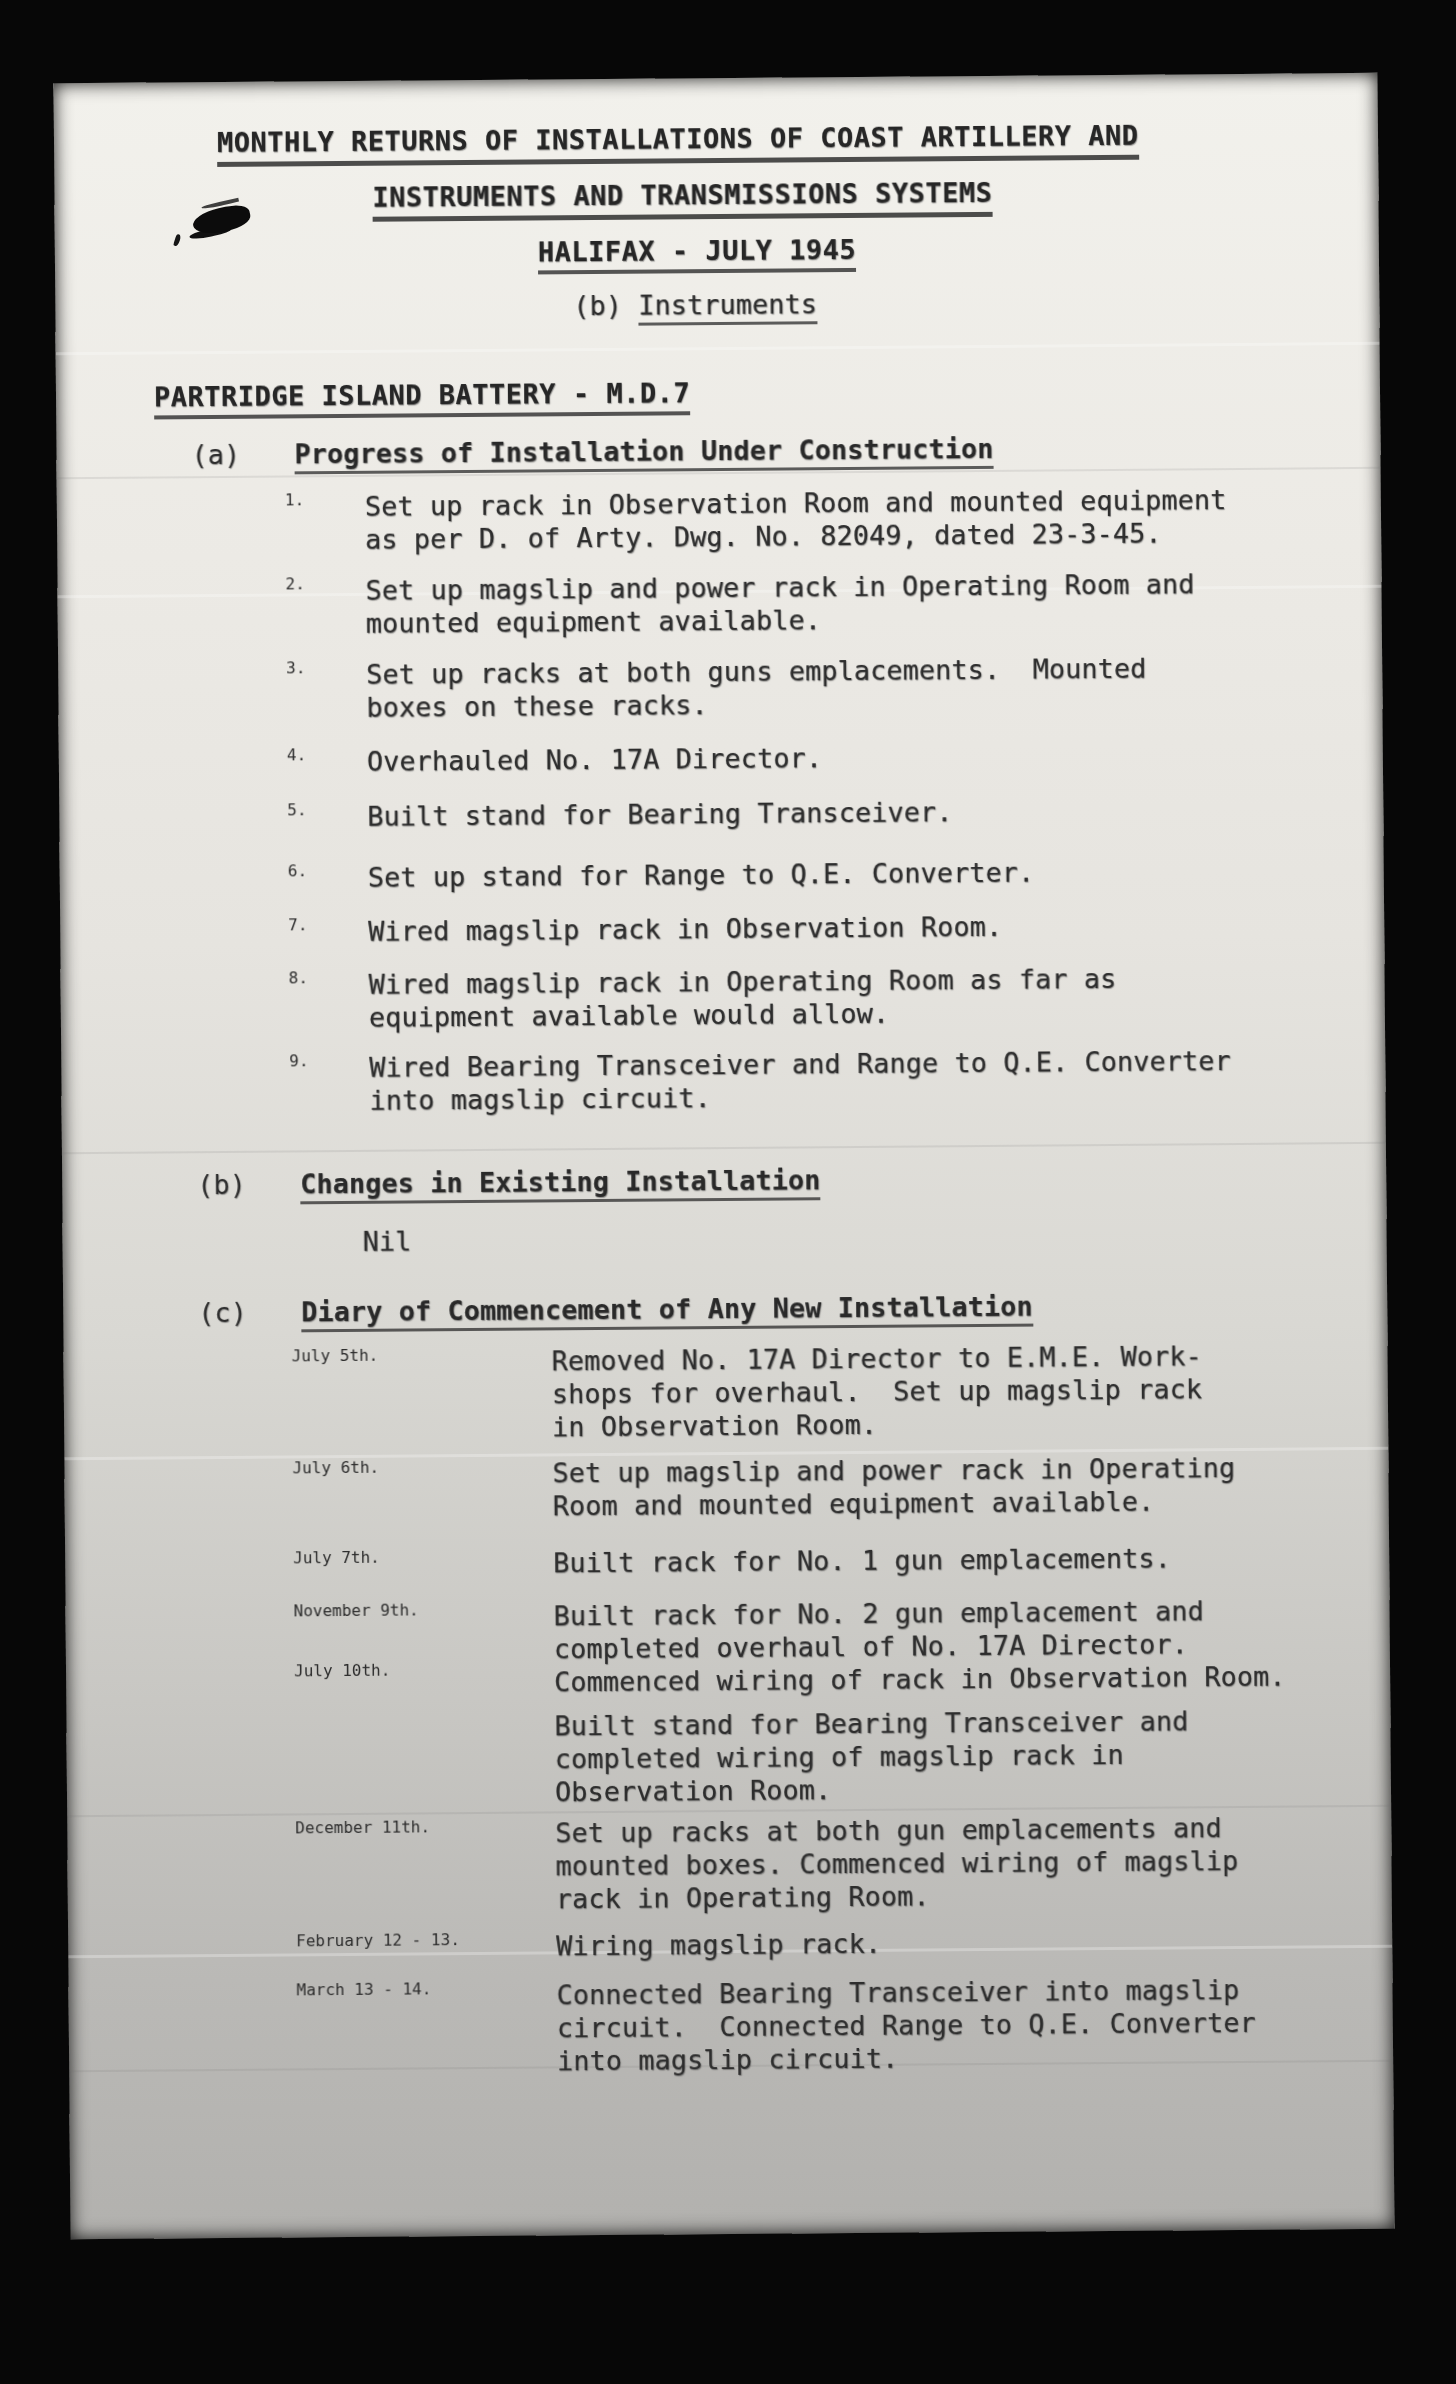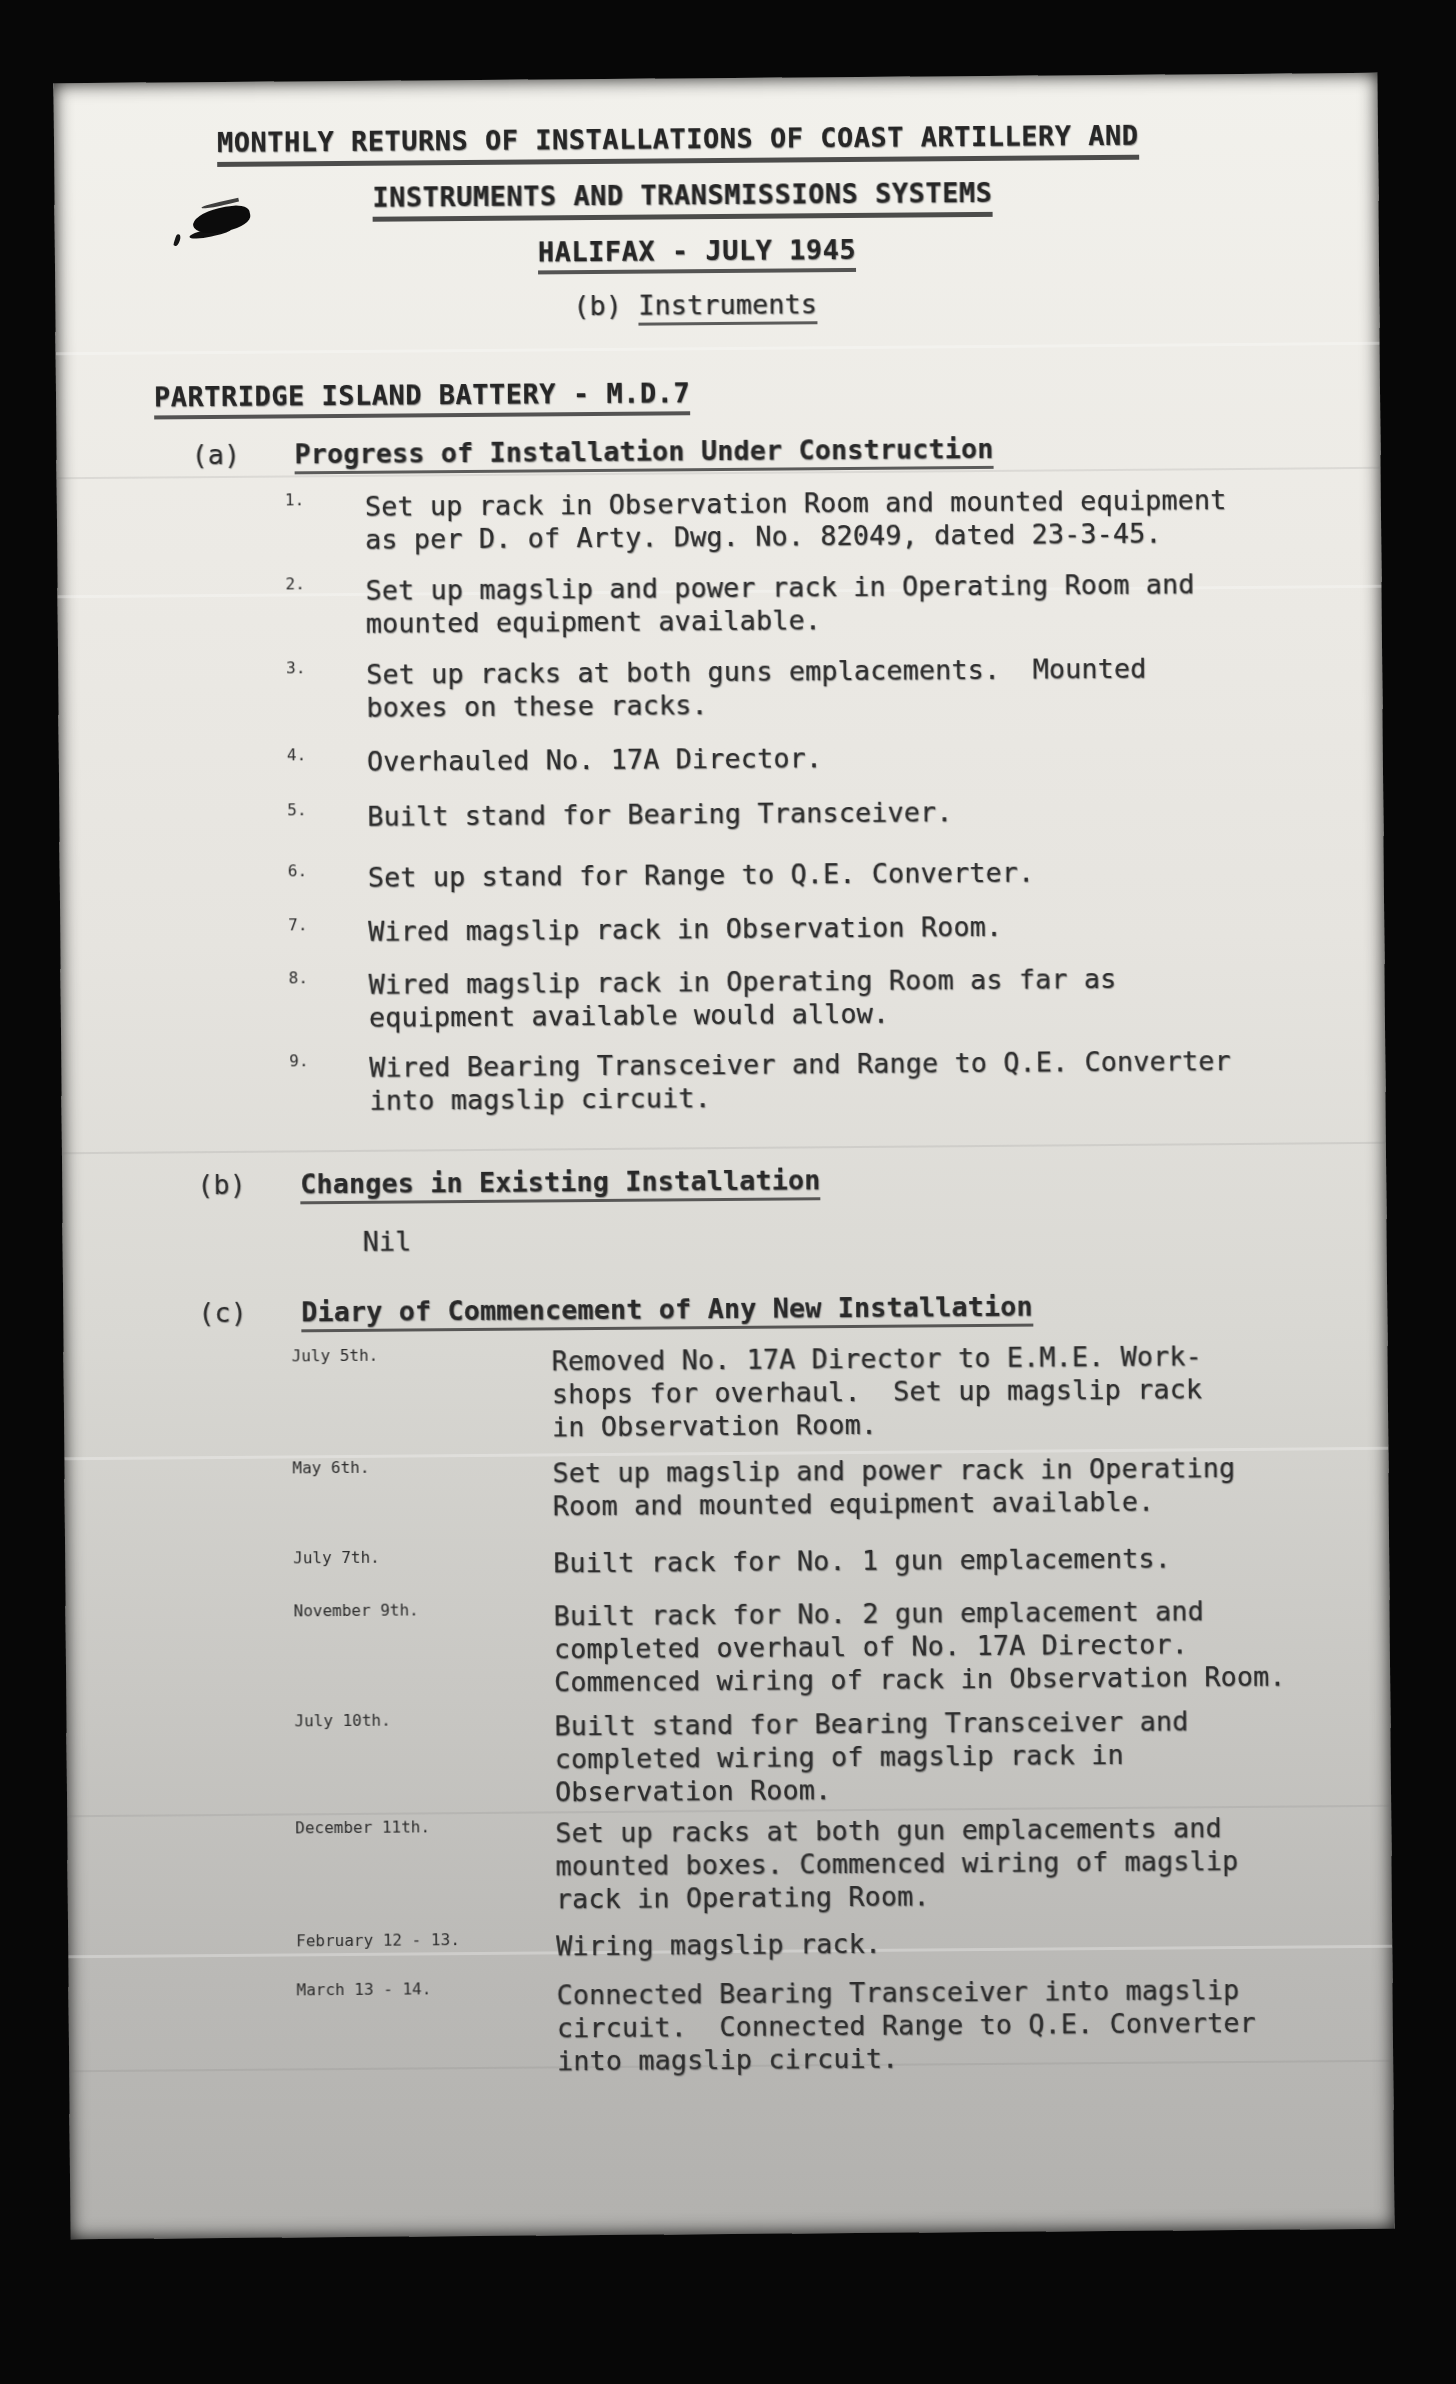--- a/index.html
+++ b/index.html
@@ -139,39 +139,39 @@
       <div class="sec-label" style="top:1215px">(c)</div>
       <div class="sec-title" style="top:1215px"><span class="u-thin">Diary of Commencement of Any New Installation</span></div>
 
       <div class="entry-date" style="top:1265px">July 5th.</div>
       <div class="block entry-body" style="top:1265px">
         <div class="ln">Removed No. 17A Director to E.M.E. Work-</div>
         <div class="ln">shops for overhaul.  Set up magslip rack</div>
         <div class="ln">in Observation Room.</div>
       </div>
 
-      <div class="entry-date" style="top:1377px">May 6th.</div>
+      <div class="entry-date" style="top:1377px">July 6th.</div>
       <div class="block entry-body" style="top:1377px">
         <div class="ln">Set up magslip and power rack in Operating</div>
         <div class="ln">Room and mounted equipment available.</div>
       </div>
 
       <div class="entry-date" style="top:1467px">July 7th.</div>
       <div class="block entry-body" style="top:1467px">
         <div class="ln">Built rack for No. 1 gun emplacements.</div>
       </div>
 
       <div class="entry-date" style="top:1520px">November 9th.</div>
       <div class="block entry-body" style="top:1520px">
         <div class="ln">Built rack for No. 2 gun emplacement and</div>
         <div class="ln">completed overhaul of No. 17A Director.</div>
         <div class="ln">Commenced wiring of rack in Observation Room.</div>
       </div>
 
-      <div class="entry-date" style="top:1630px">July 10th.</div>
+      <div class="entry-date" style="top:1580px">July 10th.</div>
       <div class="block entry-body" style="top:1630px">
         <div class="ln">Built stand for Bearing Transceiver and</div>
         <div class="ln">completed wiring of magslip rack in</div>
         <div class="ln">Observation Room.</div>
       </div>
 
       <div class="entry-date" style="top:1737px">December 11th.</div>
       <div class="block entry-body" style="top:1737px">
         <div class="ln">Set up racks at both gun emplacements and</div>
         <div class="ln">mounted boxes. Commenced wiring of magslip</div>

